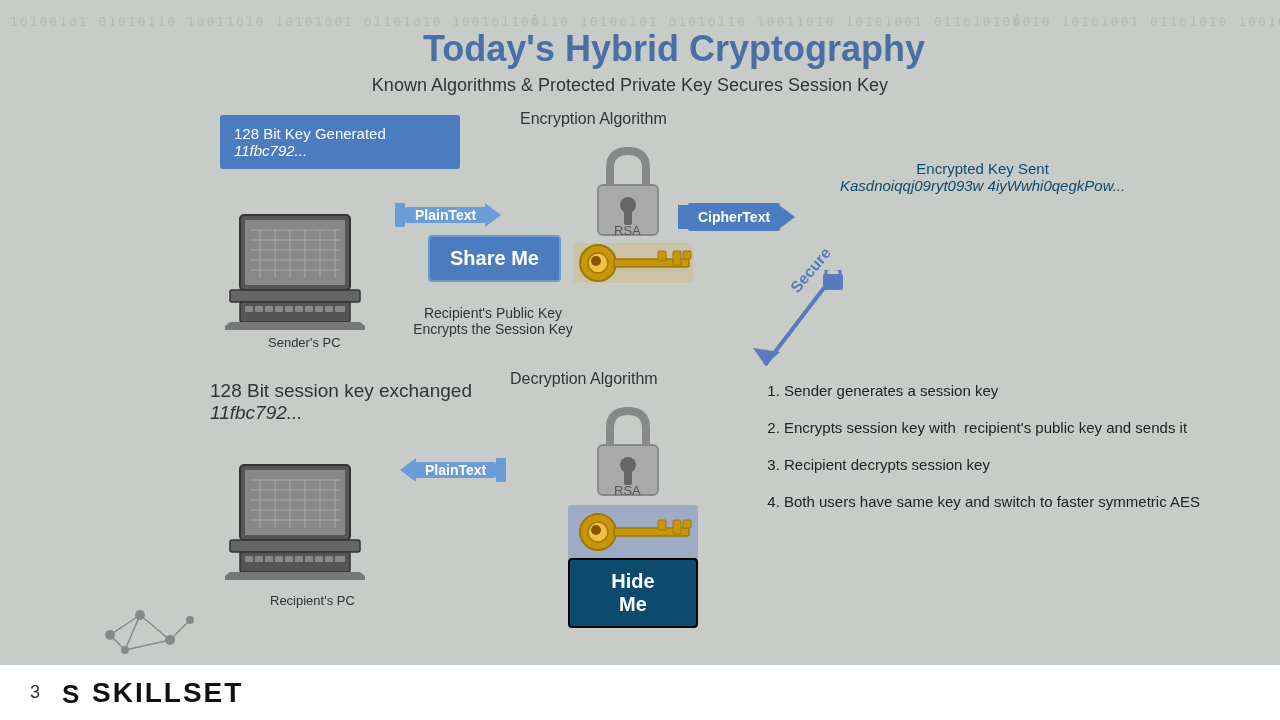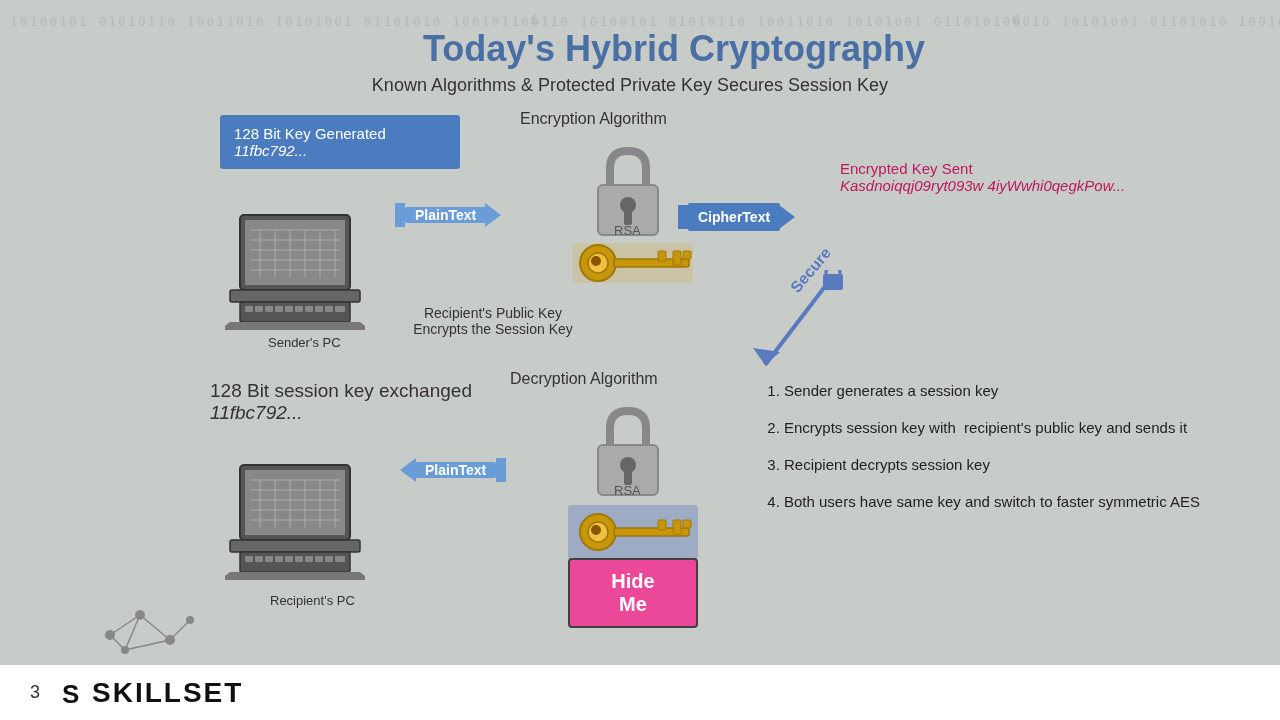--- a/index.html
+++ b/index.html
@@ -87,21 +87,22 @@
       top: 5px; left: 520px;
       font-size: 16px;
       color: #333;
     }
 
     
     .encrypted-key-text {
       position: absolute;
       top: 55px; left: 840px;
       font-size: 15px;
-      color: #be185d;
+      color: #0c4a6e;
+      text-align: center;
     }
     .encrypted-key-text .italic {
       font-style: italic;
     }
 
     
     .share-me-btn {
       position: absolute;
       top: 130px; left: 428px;
       background: #4a7cbf;
@@ -174,27 +175,27 @@
       top: 488px; left: 270px;
       font-size: 13px;
       color: #333;
       text-align: right;
     }
 
     
     .hide-me-btn {
       position: absolute;
       top: 453px; left: 568px;
-      background: #ec4899;
+      background: #0c4a6e;
       color: white;
       padding: 10px 26px;
       font-size: 20px;
       font-weight: bold;
       border-radius: 4px;
-      border: 2px solid #404040;
+      border: 2px solid #000000;
       width: 130px;
       text-align: center;
     }
 
     
     .numbered-list {
       position: absolute;
       top: 275px; left: 760px;
       width: 470px;
       font-size: 15px;
@@ -386,20 +387,23 @@
       <div style="width:10px;height:24px;background:#4a7cbf;"></div>
       <div class="ciphertext-label">CipherText</div>
       <div class="ciphertext-arrow-shape"></div>
     </div>
 
     <div class="encrypted-key-text">
       <div>Encrypted Key Sent</div>
       <div class="italic">Kasdnoiqqj09ryt093w 4iyWwhi0qegkPow...</div>
     </div>
 
+    <div class="share-me-btn">
+      <span>Share Me</span>
+    </div>
 
     <div style="position:absolute;top:128px;left:568px;">
       <svg width="130" height="60" viewBox="0 0 130 60" xmlns="http://www.w3.org/2000/svg">
         <rect x="5" y="10" width="120" height="40" rx="4" fill="#d4a020" opacity="0.2"></rect>
 
         <circle cx="30" cy="30" r="18" fill="#c8960a" stroke="#a07808" stroke-width="2"></circle>
         <circle cx="30" cy="30" r="10" fill="#f0c040" stroke="#a07808" stroke-width="1.5"></circle>
 
         <rect x="46" y="26" width="75" height="8" rx="2" fill="#c8960a" stroke="#a07808" stroke-width="1.5"></rect>
 

